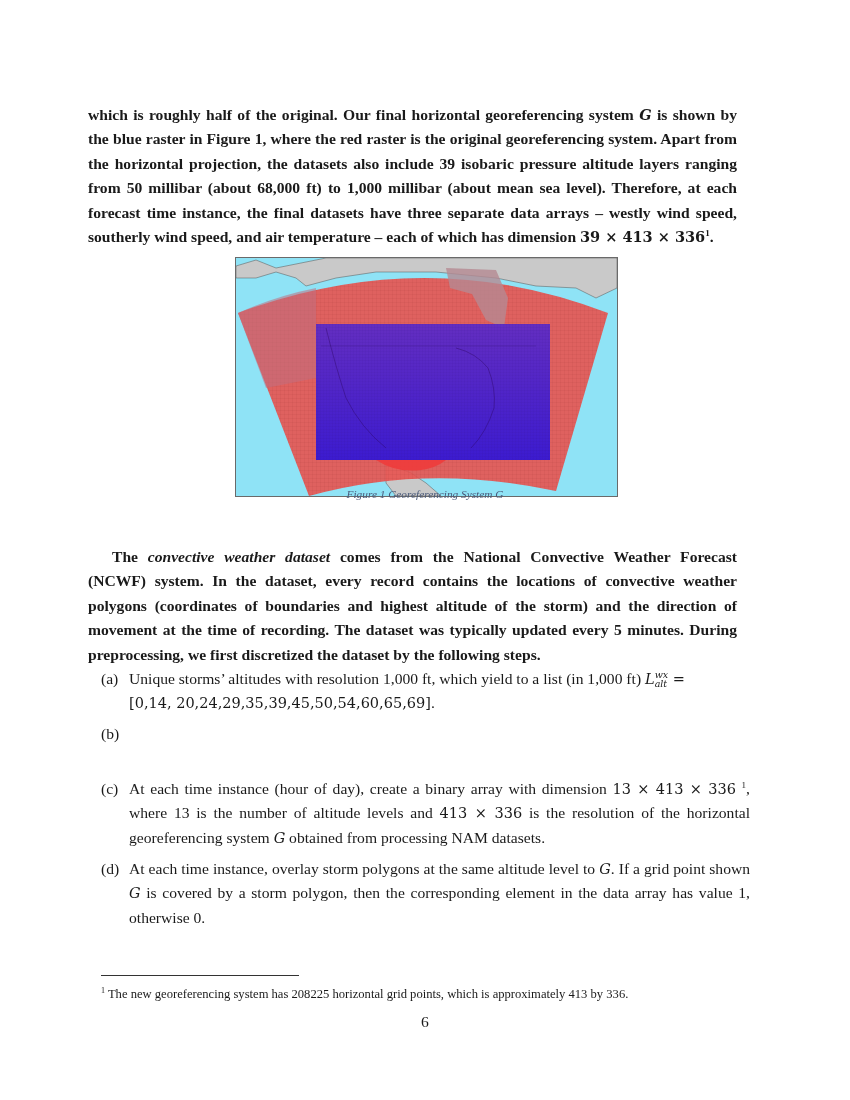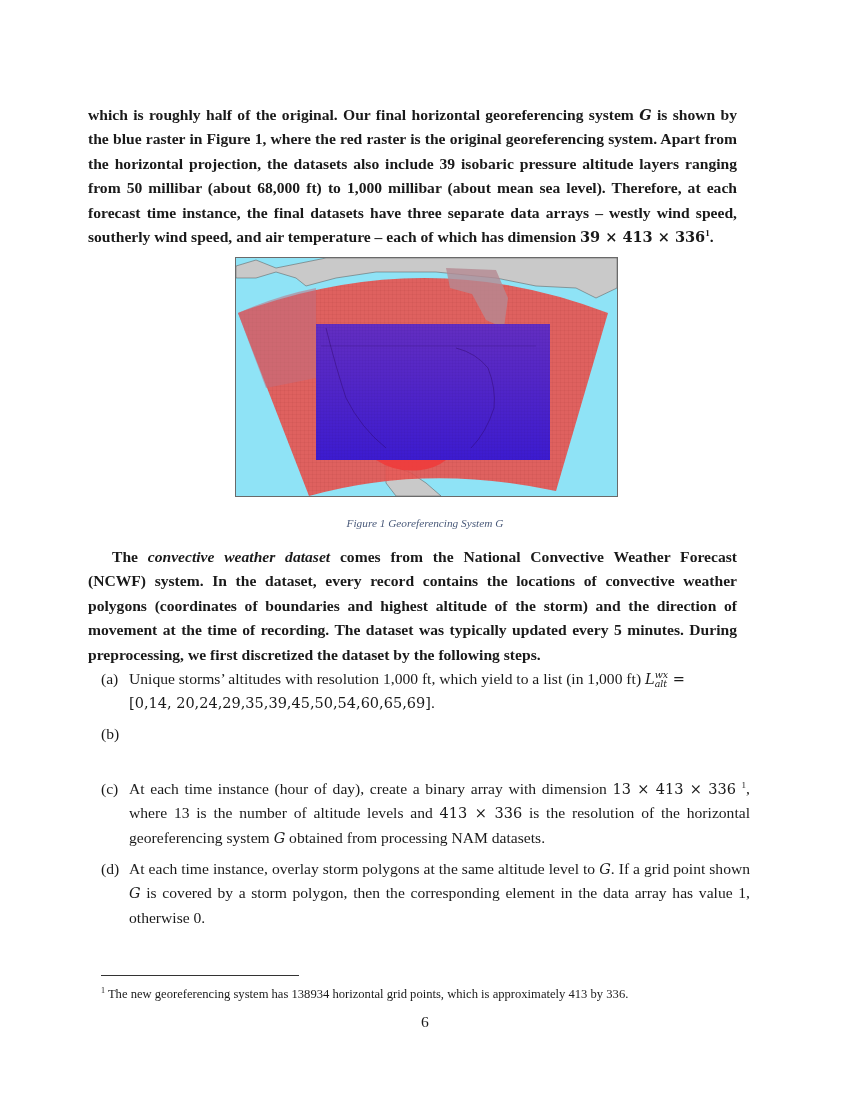--- a/index.html
+++ b/index.html
@@ -12,21 +12,21 @@
   .math { font-family: "DejaVu Serif", serif; font-size: 14.5px; }
   .mathi { font-style: italic; font-family: "DejaVu Serif", serif; font-size: 14.5px; }
   sup.fn { font-size: 9px; vertical-align: 6px; line-height: 0; }
   em { font-style: italic; }
 
   #p1 { top: 101px; }
 
   .figure { position: absolute; left: 235px; top: 257px; width: 381px; height: 238px;
             border: 1px solid #6a6a6a; overflow: hidden; background: #8fe3f6; }
   .figure svg { display: block; }
-  .caption { position: absolute; left: 0; width: 850px; top: 517px; text-align: center;
+  .caption { position: absolute; left: 0; width: 850px; top: 488px; text-align: center;
              font-size: 11.3px; font-style: italic; color: #4a5a7a; }
 
   #p2 { top: 543px; }
 
   .list { position: absolute; left: 101px; width: 649px; margin: 0; padding: 0; list-style: none; }
   .list li { position: relative; padding-left: 28px; font-size: 15.6px; line-height: 24.4px;
              text-align: justify; }
   .list li .lbl { position: absolute; left: 0; top: 0; }
   #item-a { top: 667px; }
   #item-b { top: 722px; }
@@ -99,16 +99,16 @@
 
   <ul class="list" id="item-c">
     <li><span class="lbl">(c)</span><span>At each time instance (hour of day), create a binary array with dimension </span><span class="math">13 × 413 × 336</span> <sup class="fn">1</sup><span>, where 13 is the number of altitude levels and </span><span class="math">413 × 336</span><span> is the resolution of the horizontal georeferencing system </span><span class="mathi">G</span><span> obtained from processing NAM datasets.</span></li>
   </ul>
 
   <ul class="list" id="item-d">
     <li><span class="lbl">(d)</span><span>At each time instance, overlay storm polygons at the same altitude level to </span><span class="mathi">G</span><span>. If a grid point shown </span><span class="mathi">G</span><span> is covered by a storm polygon, then the corresponding element in the data array has value 1, otherwise 0.</span></li>
   </ul>
 
   <div class="fn-rule"></div>
-  <div class="footnote"><sup>1</sup><span> The new georeferencing system has 138934 horizontal grid points, which is approximately 413 by 336.</span></div>
+  <div class="footnote"><sup>1</sup><span> The new georeferencing system has 208225 horizontal grid points, which is approximately 413 by 336.</span></div>
 
   <div class="pagenum">6</div>
 </div>
 
 </body></html>

